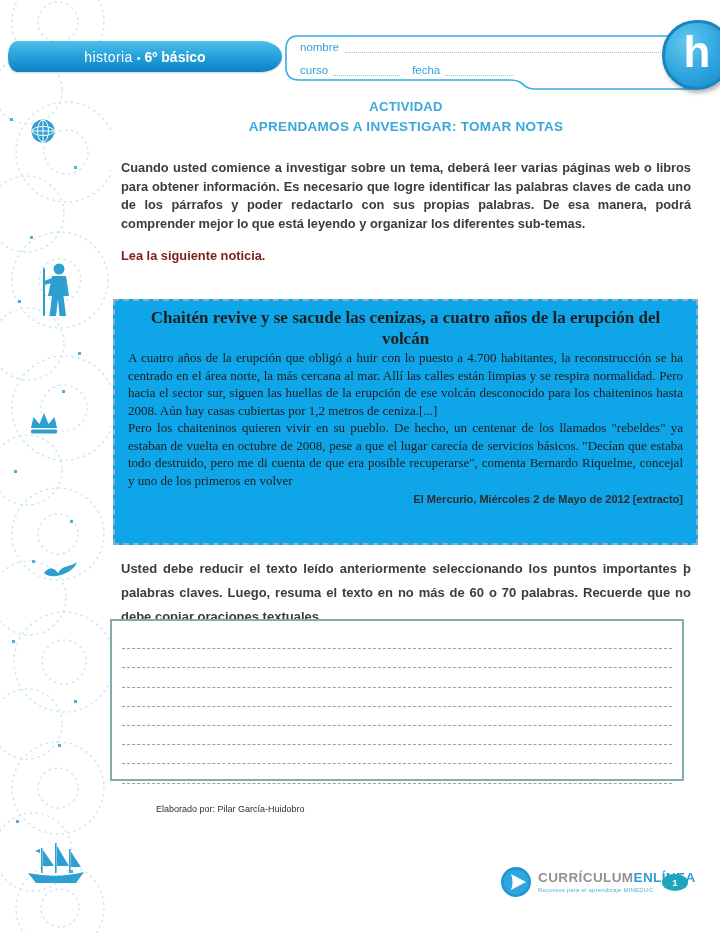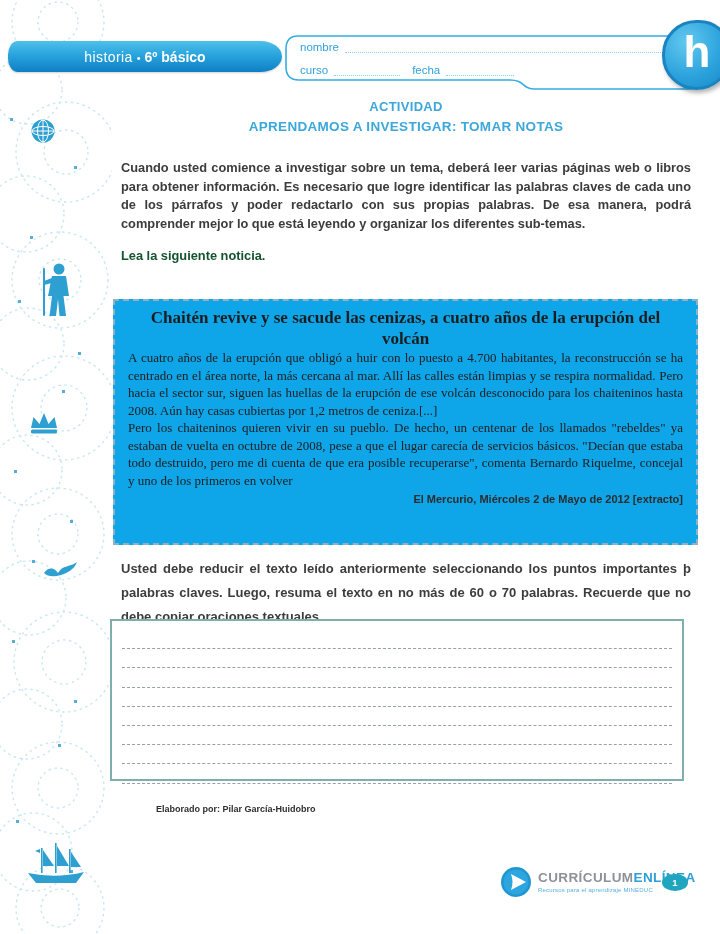--- a/index.html
+++ b/index.html
@@ -34,42 +34,42 @@
 
   
   .kicker{position:absolute;left:120px;top:99px;width:572px;text-align:center;
     color:#3ba7da;font-size:13px;font-weight:bold;letter-spacing:.3px;}
   .acttitle{position:absolute;left:120px;top:119px;width:572px;text-align:center;
     color:#3ba7da;font-size:13.5px;font-weight:bold;letter-spacing:.3px;}
 
   
   .intro{position:absolute;left:121px;top:159px;width:570px;color:#3c3c3c;
     font-size:12.8px;font-weight:bold;line-height:18.5px;text-align:justify;}
-  .readprompt{position:absolute;left:121px;top:248px;width:570px;color:#14532d;
+  .readprompt{position:absolute;left:121px;top:248px;width:570px;color:#7f1d1d;
     font-size:12.8px;font-weight:bold;}
 
   
   .news{position:absolute;left:113px;top:299px;width:585px;height:246px;box-sizing:border-box;
     border:2px dashed #93afc2;padding:6px 13px 4px 13px;background:#0ea5e9;
     font-family:"Liberation Serif",serif;color:#1d1d1d;}
   .news h1{margin:0;font-size:17px;font-weight:bold;text-align:center;line-height:21px;
     font-family:"Liberation Serif",serif;}
   .news p{margin:0 0 0 0;font-size:13px;line-height:17.5px;text-align:justify;}
   .news .attribution{display:block;margin-top:4px;text-align:right;
     font-family:"Liberation Sans",sans-serif;font-size:11px;font-weight:bold;color:#2c2c2c;}
 
   .instructions{position:absolute;left:121px;top:557px;width:570px;color:#3c3c3c;
     font-size:13px;font-weight:bold;line-height:24px;text-align:justify;}
 
   
   .answerbox{position:absolute;left:110px;top:619px;width:574px;height:162px;box-sizing:border-box;
     border:2px solid #7faeac;background:#ffffff;padding:9px 10px 0 10px;}
   .answer-line{height:18.2px;border-bottom:1.5px dashed #9aa1a6;}
 
-  .credit{position:absolute;left:120px;top:804px;font-size:9px;font-weight:bold;color:#2f2f2f;padding-left:36px;}
+  .credit{position:absolute;left:120px;top:804px;font-size:9px;font-weight:normal;color:#2f2f2f;padding-left:36px;}
 
   
   .brand{position:absolute;left:500px;top:866px;display:flex;align-items:center;}
   .brand-text{margin-left:6px;line-height:1;}
   .brand-main{font-size:13.5px;font-weight:bold;letter-spacing:.4px;}
   .brand-main .g{color:#8e9296;}
   .brand-main .b{color:#2c9fd6;}
   .brand-tag{font-size:6px;color:#58b1de;margin-top:2px;letter-spacing:.2px;}
   .pagebadge{position:absolute;left:662px;top:874px;width:26px;height:17px;border-radius:50%;
     background:#1fa6be;color:#ffffff;font-size:9.5px;font-weight:bold;

